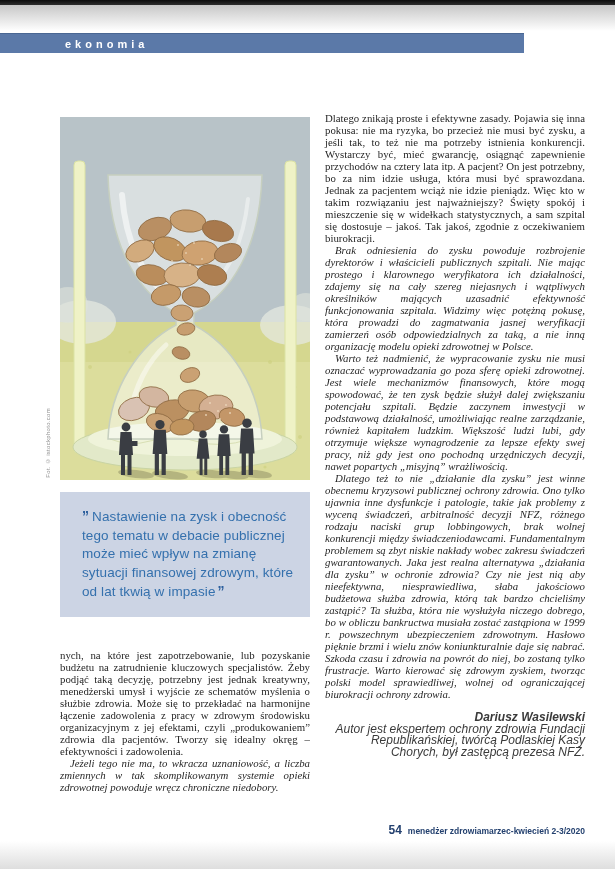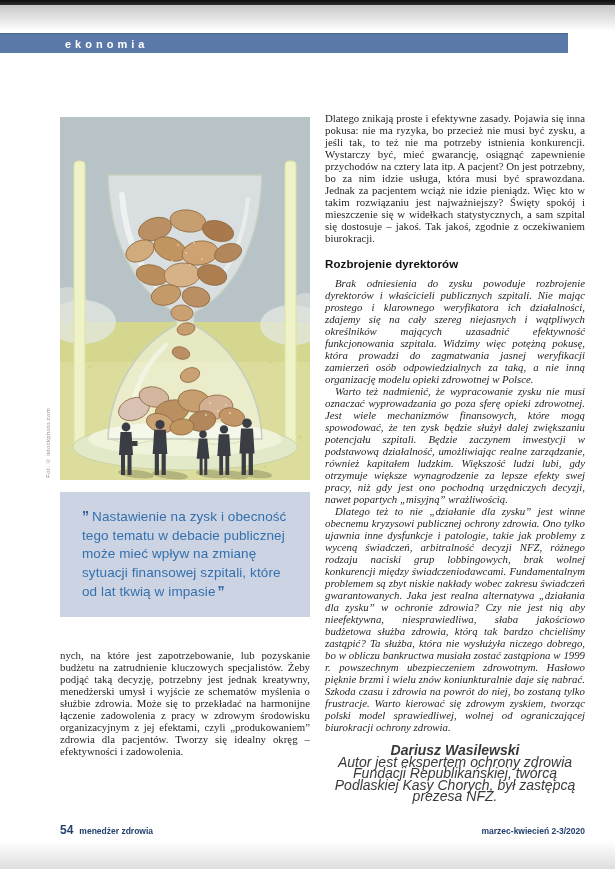--- a/index.html
+++ b/index.html
@@ -9,21 +9,21 @@
     background:#ffffff; font-family:"Liberation Sans", sans-serif;
   }
   .top-strip { position:absolute; top:0; left:0; width:100%; height:5px;
     background:linear-gradient(#0c0c0c,#2e2e2e); }
   .top-fade { position:absolute; top:5px; left:0; width:100%; height:26px;
     background:linear-gradient(#c7c7c7, #ffffff); }
   .bottom-fade { position:absolute; bottom:0; left:0; width:100%; height:28px;
     background:linear-gradient(rgba(255,255,255,0), #dedede); }
 
   .section-bar {
-    position:absolute; top:33px; left:0; width:568px; height:20px;
+    position:absolute; top:33px; left:0; width:524px; height:20px;
     background:var(--c-header_bar,#5b79a8);
     display:flex; align-items:center;
     border-top:1px solid #4a6793;
   }
   .section-bar .label {
     color:#ffffff; font-weight:bold; font-size:11px; letter-spacing:4px;
     padding-left:65px; text-transform:lowercase;
   }
 
   .content {
@@ -59,28 +59,28 @@
   .bodytext p.indent { text-indent:10px;font-style:italic; }
   .col-left .bodytext { margin-top:32px; }
 
   h2.subhead {
     font-family:"Liberation Sans", sans-serif;
     font-size:11.5px; font-weight:bold; color:#121212;
     margin:14px 0 7px 0; letter-spacing:0.1px;
   }
 
   .byline {
-    margin-top:12px; text-align:center;
-    font-style:italic; font-size:14px; line-height:11.5px; color:#3a3a3a;
+    margin-top:12px; text-align:right;
+    font-style:italic; font-size:12px; line-height:11.5px; color:#3a3a3a;
   }
   .byline .author { font-weight:bold; }
 
   .footer {
     position:absolute; top:820px; left:60px; right:30px;
-    display:flex; justify-content:space-between; align-items:baseline;
+    display:flex; justify-content:flex-end; align-items:baseline;
     color:var(--c-footer,#24416f);
   }
   .footer .pageno { font-size:12px; font-weight:bold; }
   .footer .mag { font-size:8.5px; font-weight:bold; margin-left:6px; }
   .footer .issue { font-size:8.5px; font-weight:bold; }
 </style>
 </head>
 <body>
 
 <div class="top-strip"></div>
@@ -221,32 +221,32 @@
             <path d="M-5.5,-43 h11 l1.5,23 h-14 z"></path>
             <rect x="-5" y="-21" width="4" height="21"></rect>
             <rect x="1.5" y="-21" width="4" height="21"></rect>
           </g>
         </g>
       </svg>
       <div class="photo-credit">Fot. © istockphoto.com</div>
     </div>
 
     <div class="quote-box">
-      <span class="qmark open">”</span><span>Nastawienie na zysk i obecność tego tematu w debacie publicznej może mieć wpływ na zmianę sytuacji finansowej szpitali, które od lat tkwią w impasie</span><span class="qmark close">”</span>
+      <span class="qmark open">”</span><span>Nastawienie na zysk i obecność tego tematu w debacie publicznej może mieć wpływ na zmianę sytuacji finansowej zdrowym, które od lat tkwią w impasie</span><span class="qmark close">”</span>
     </div>
 
     <div class="bodytext">
       <p>nych, na które jest zapotrzebowanie, lub pozyskanie budżetu na zatrudnienie kluczowych specjalistów. Żeby podjąć taką decyzję, potrzebny jest jednak kreatywny, menedżerski umysł i wyjście ze schematów myślenia o służbie zdrowia. Może się to przekładać na harmonijne łączenie zadowolenia z pracy w zdrowym środowisku organizacyjnym z jej efektami, czyli „produkowaniem” zdrowia dla pacjentów. Tworzy się idealny okręg – efektywności i zadowolenia.</p>
+      <p class="indent">Jeżeli tego nie ma, to wkracza uznaniowość, a liczba zmiennych w tak skomplikowanym systemie opieki zdrowotnej powoduje wręcz chroniczne niedobory.</p>
     </div>
   </div>
 
   <div class="col-right">
     <div class="bodytext">
       <p>Dlatego znikają proste i efektywne zasady. Pojawia się inna pokusa: nie ma ryzyka, bo przecież nie musi być zysku, a jeśli tak, to też nie ma potrzeby istnienia konkurencji. Wystarczy być, mieć gwarancję, osiągnąć zapewnienie przychodów na cztery lata itp. A pacjent? On jest potrzebny, bo za nim idzie usługa, która musi być sprawozdana. Jednak za pacjentem wciąż nie idzie pieniądz. Więc kto w takim rozwiązaniu jest najważniejszy? Święty spokój i mieszczenie się w widełkach statystycznych, a sam szpital się dostosuje – jakoś. Tak jakoś, zgodnie z oczekiwaniem biurokracji.</p>
-      <h2 class="subhead">Rozbrojenie dyrektorów</h2>
       <p class="indent">Brak odniesienia do zysku powoduje rozbrojenie dyrektorów i właścicieli publicznych szpitali. Nie mając prostego i klarownego weryfikatora ich działalności, zdajemy się na cały szereg niejasnych i wątpliwych określników mających uzasadnić efektywność funkcjonowania szpitala. Widzimy więc potężną pokusę, która prowadzi do zagmatwania jasnej weryfikacji zamierzeń osób odpowiedzialnych za taką, a nie inną organizację modelu opieki zdrowotnej w Polsce.</p>
       <p class="indent">Warto też nadmienić, że wypracowanie zysku nie musi oznaczać wyprowadzania go poza sferę opieki zdrowotnej. Jest wiele mechanizmów finansowych, które mogą spowodować, że ten zysk będzie służył dalej zwiększaniu potencjału szpitali. Będzie zaczynem inwestycji w podstawową działalność, umożliwiając realne zarządzanie, również kapitałem ludzkim. Większość ludzi lubi, gdy otrzymuje większe wynagrodzenie za lepsze efekty swej pracy, niż gdy jest ono pochodną urzędniczych decyzji, nawet popartych „misyjną” wrażliwością.</p>
       <p class="indent">Dlatego też to nie „działanie dla zysku” jest winne obecnemu kryzysowi publicznej ochrony zdrowia. Ono tylko ujawnia inne dysfunkcje i patologie, takie jak problemy z wyceną świadczeń, arbitralność decyzji NFZ, różnego rodzaju naciski grup lobbingowych, brak wolnej konkurencji między świadczeniodawcami. Fundamentalnym problemem są zbyt niskie nakłady wobec zakresu świadczeń gwarantowanych. Jaka jest realna alternatywa „działania dla zysku” w ochronie zdrowia? Czy nie jest nią aby nieefektywna, niesprawiedliwa, słaba jakościowo budżetowa służba zdrowia, którą tak bardzo chcieliśmy zastąpić? Ta służba, która nie wysłużyła niczego dobrego, bo w obliczu bankructwa musiała zostać zastąpiona w 1999 r. powszechnym ubezpieczeniem zdrowotnym. Hasłowo pięknie brzmi i wielu znów koniunkturalnie daje się nabrać. Szkoda czasu i zdrowia na powrót do niej, bo zostaną tylko frustracje. Warto kierować się zdrowym zyskiem, tworząc polski model sprawiedliwej, wolnej od ograniczającej biurokracji ochrony zdrowia.</p>
     </div>
     <div class="byline">
       <div class="author">Dariusz Wasilewski</div>
       <div class="bio">Autor jest ekspertem ochrony zdrowia Fundacji Republikańskiej, twórcą Podlaskiej Kasy Chorych, był zastępcą prezesa NFZ.</div>
     </div>
   </div>
 

